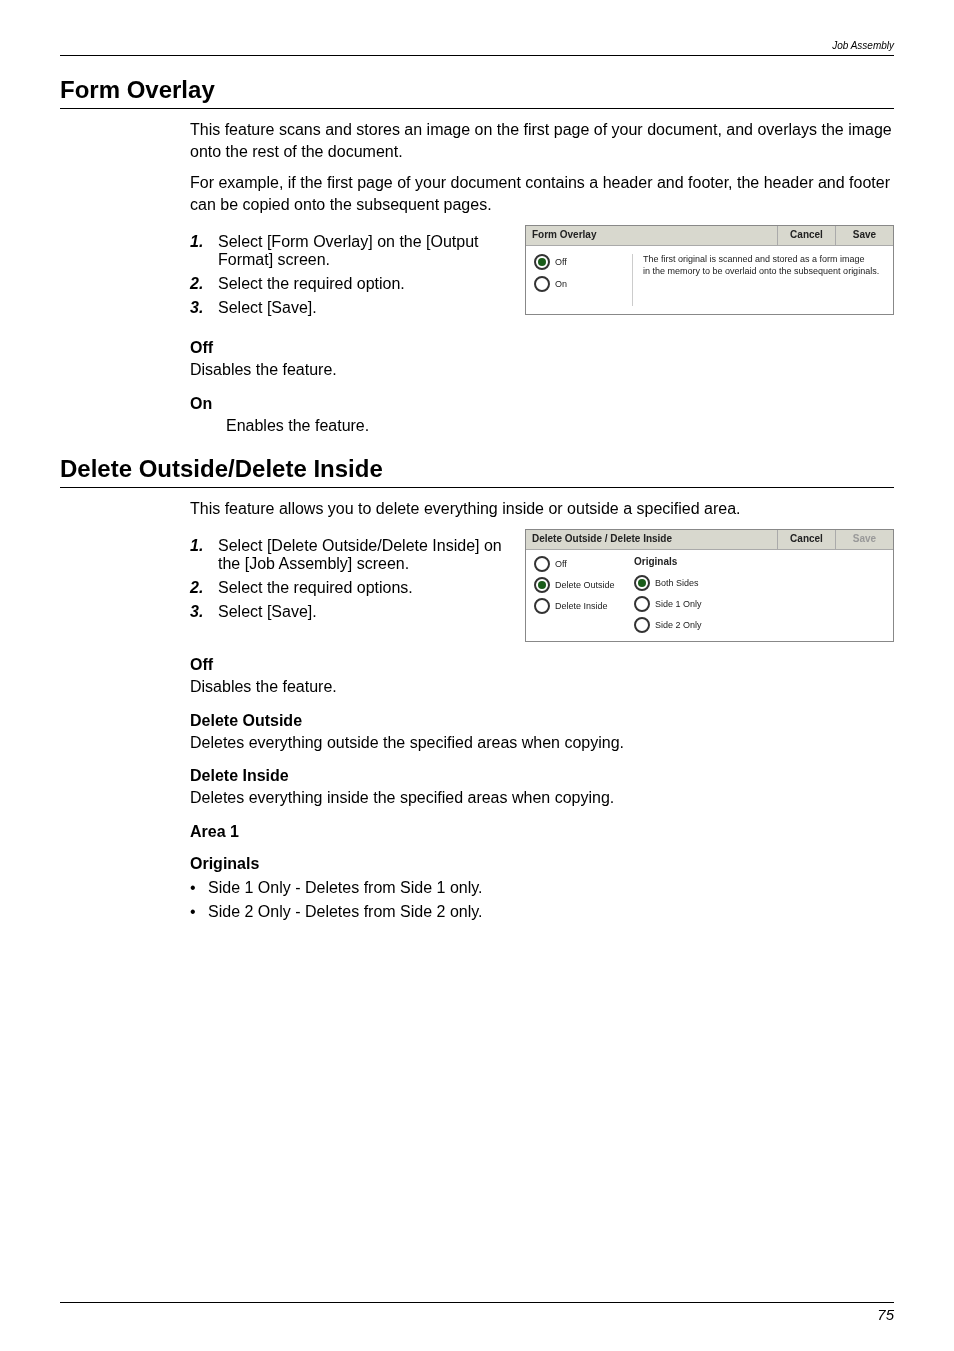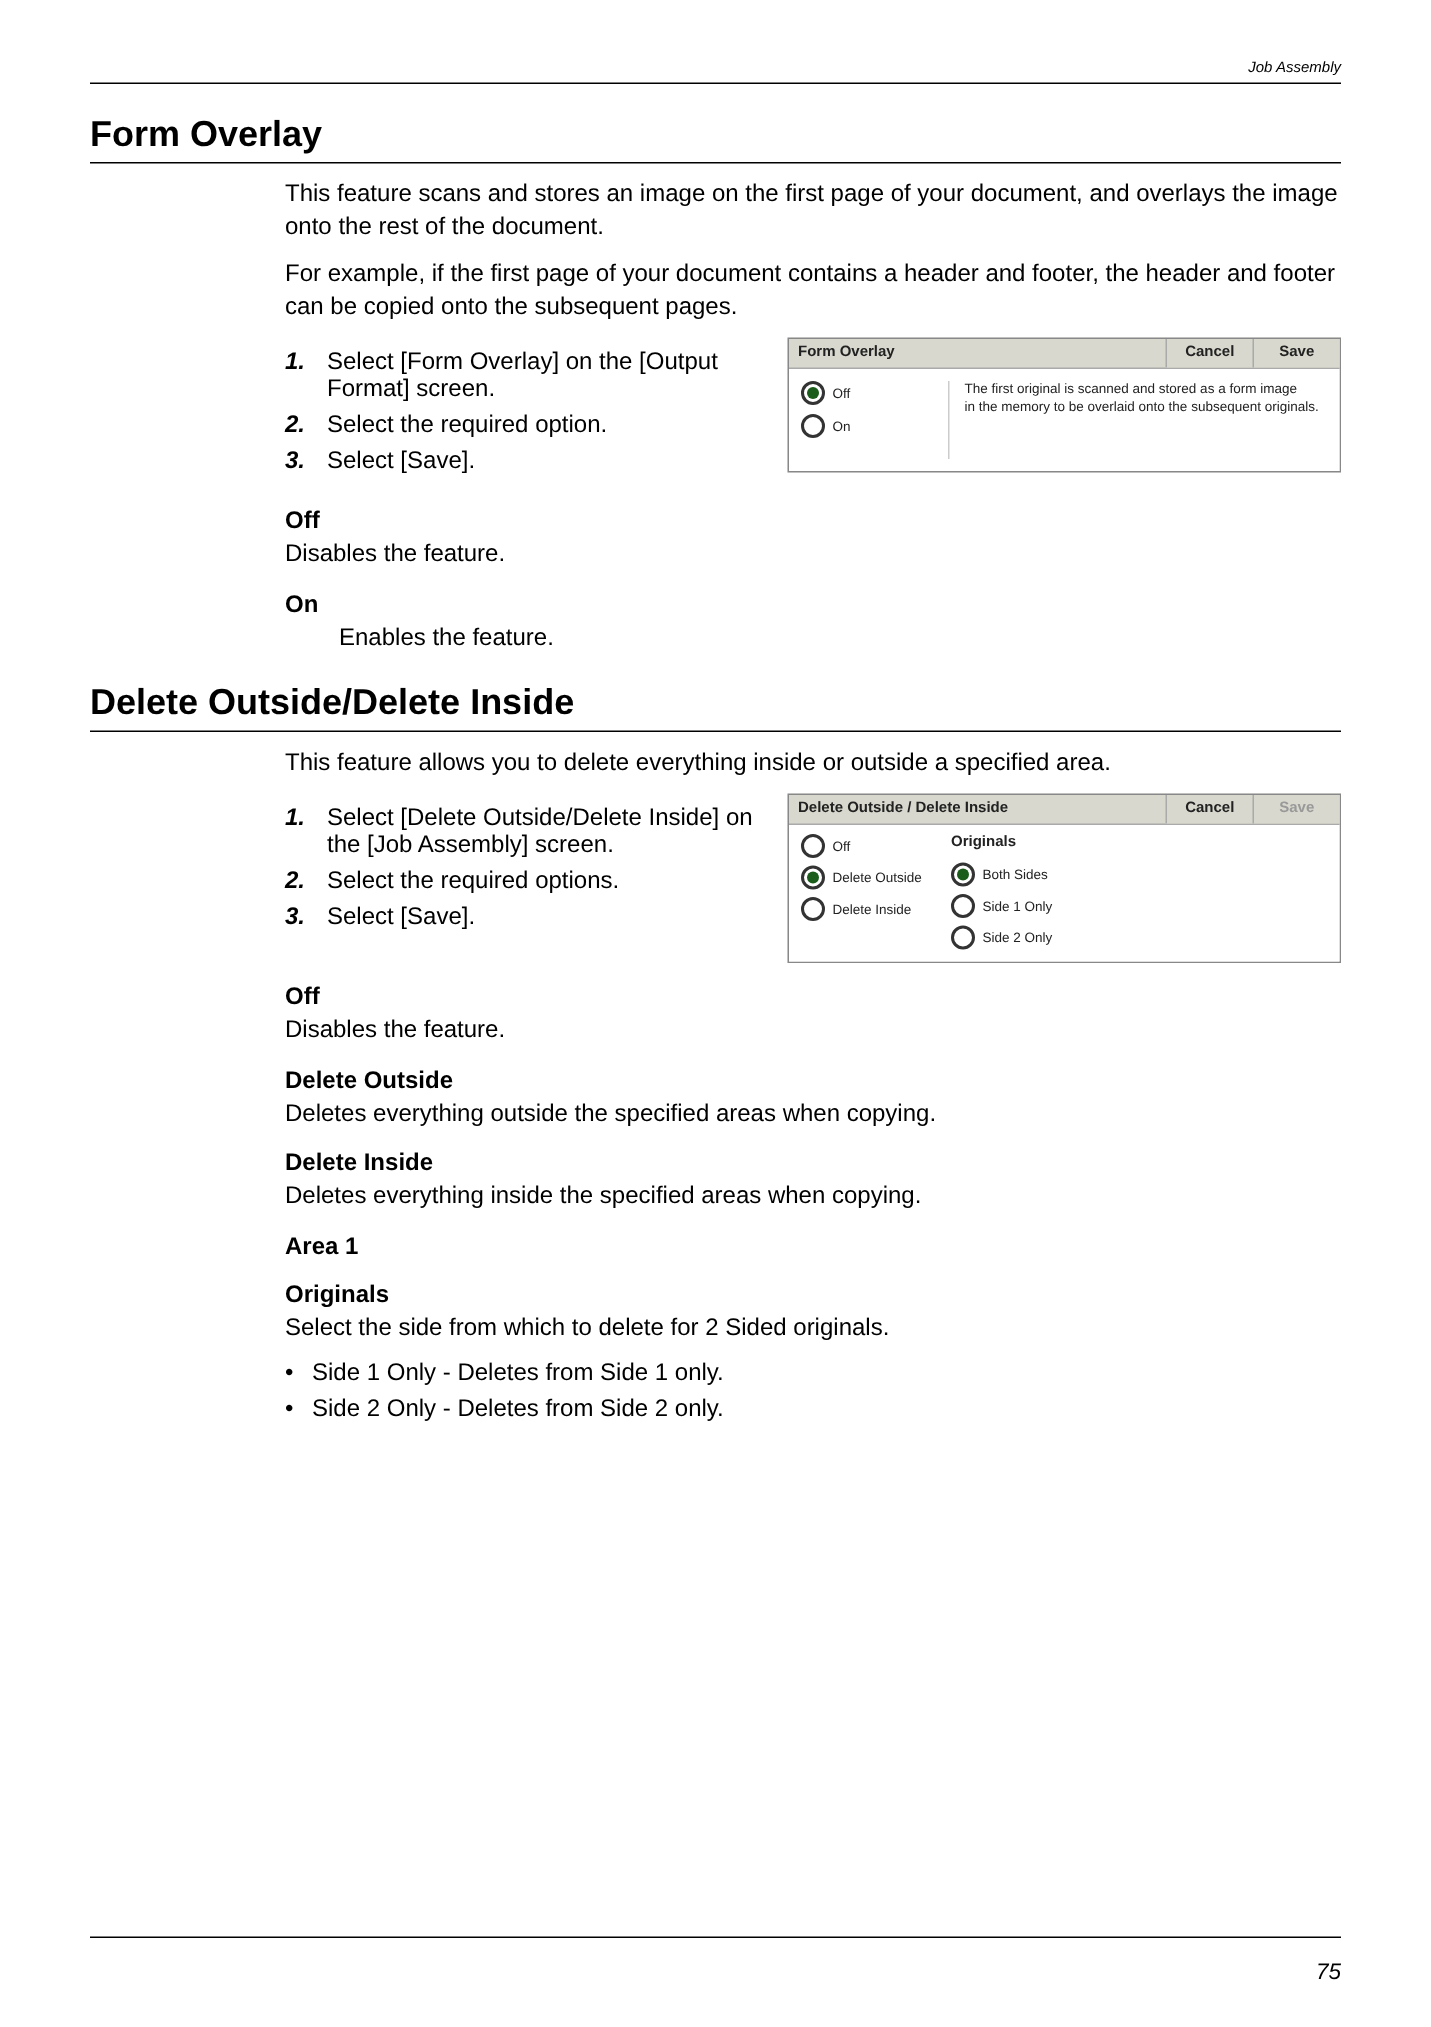--- a/index.html
+++ b/index.html
@@ -87,21 +87,21 @@
   .ref-italic { font-style: italic; }
   .page-footer {
     position: absolute;
     bottom: 28px;
     left: 60px;
     right: 60px;
     border-top: 1px solid #000;
     text-align: right;
     font-style: italic;
     font-size: 15px;
-    padding-top: 14px;
+    padding-top: 3px;
   }
 
   
   .panel {
     border: 1px solid #888;
     background: #f5f5f3;
     font-size: 10px;
     color: #222;
   }
   .panel-titlebar {
@@ -329,21 +329,20 @@
 
   <div class="sub-heading">Delete Outside</div>
   <p class="body-text" style="margin-top:2px;">Deletes everything outside the specified areas when copying.</p>
 
   <div class="sub-heading">Delete Inside</div>
   <p class="body-text" style="margin-top:2px;">Deletes everything inside the specified areas when copying.</p>
 
   <div class="sub-heading">Area 1</div>
 
   <div class="sub-heading">Originals</div>
-  <p class="body-text" style="margin-top:2px;">Select the side from which to delete for 2 Sided originals.</p>
 
   <ul class="bullets">
     <li>Side 1 Only - Deletes from Side 1 only.</li>
     <li>Side 2 Only - Deletes from Side 2 only.</li>
   </ul>
 </div>
 
 <div class="page-footer">75</div>
 
 </body></html>

